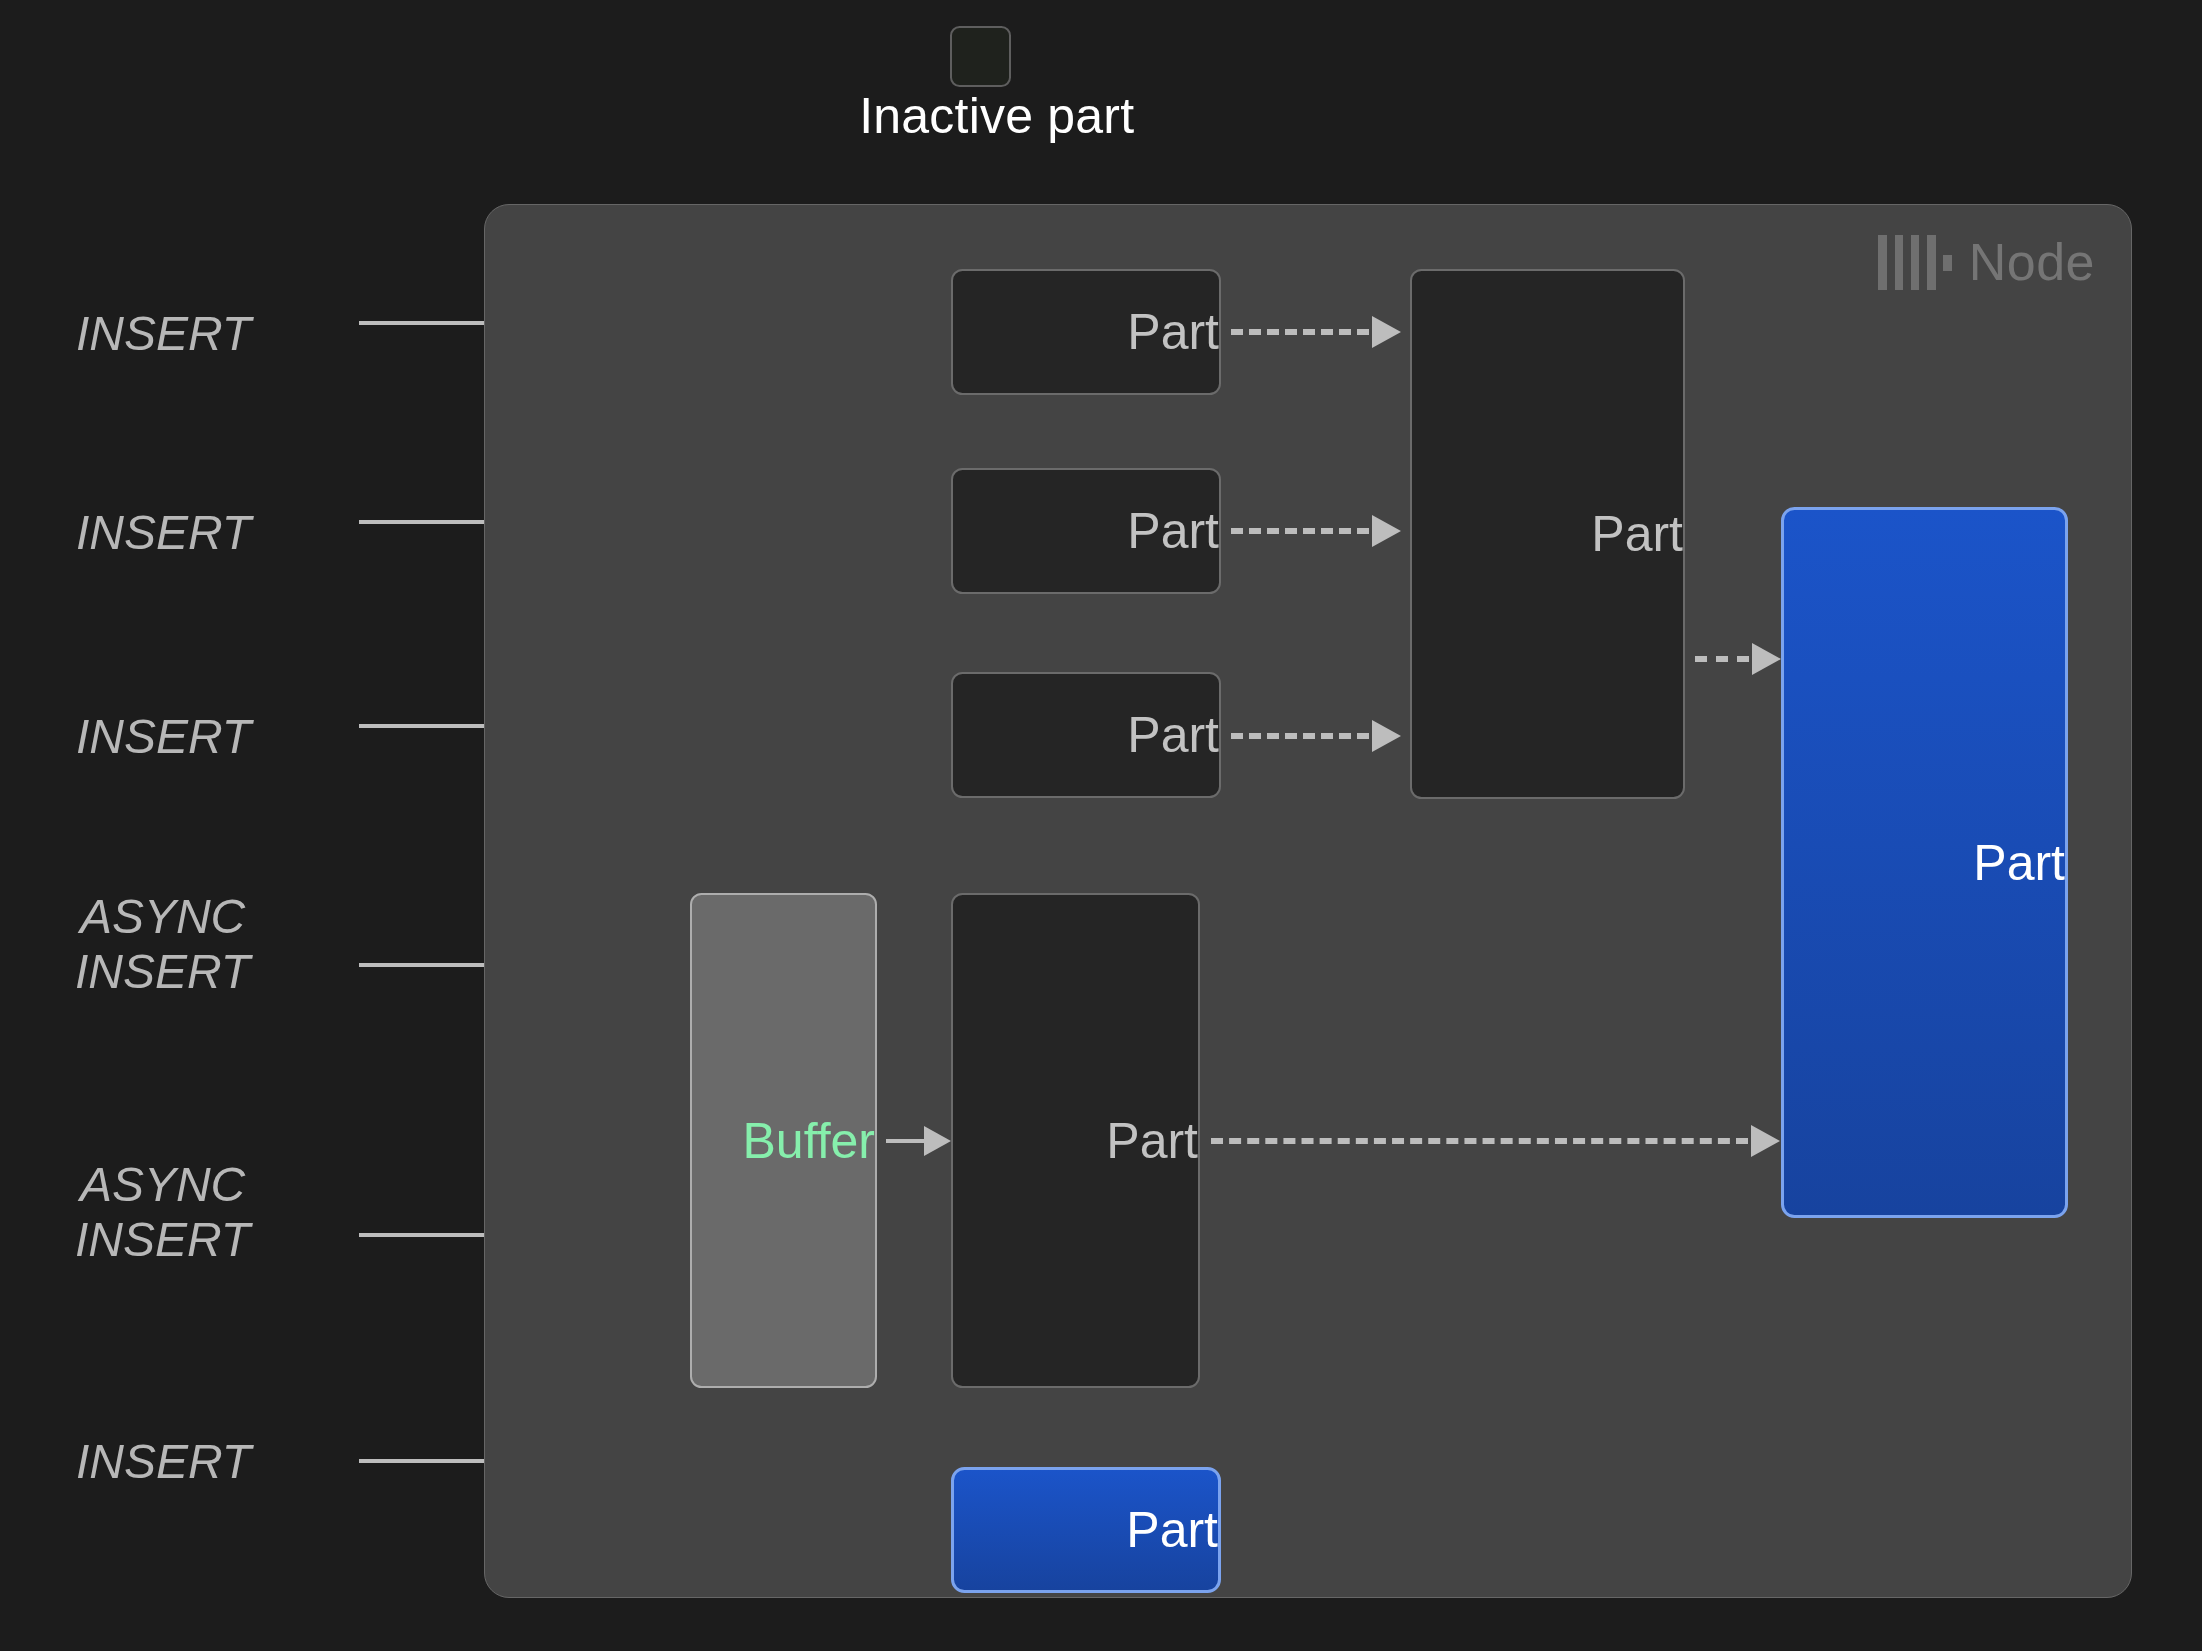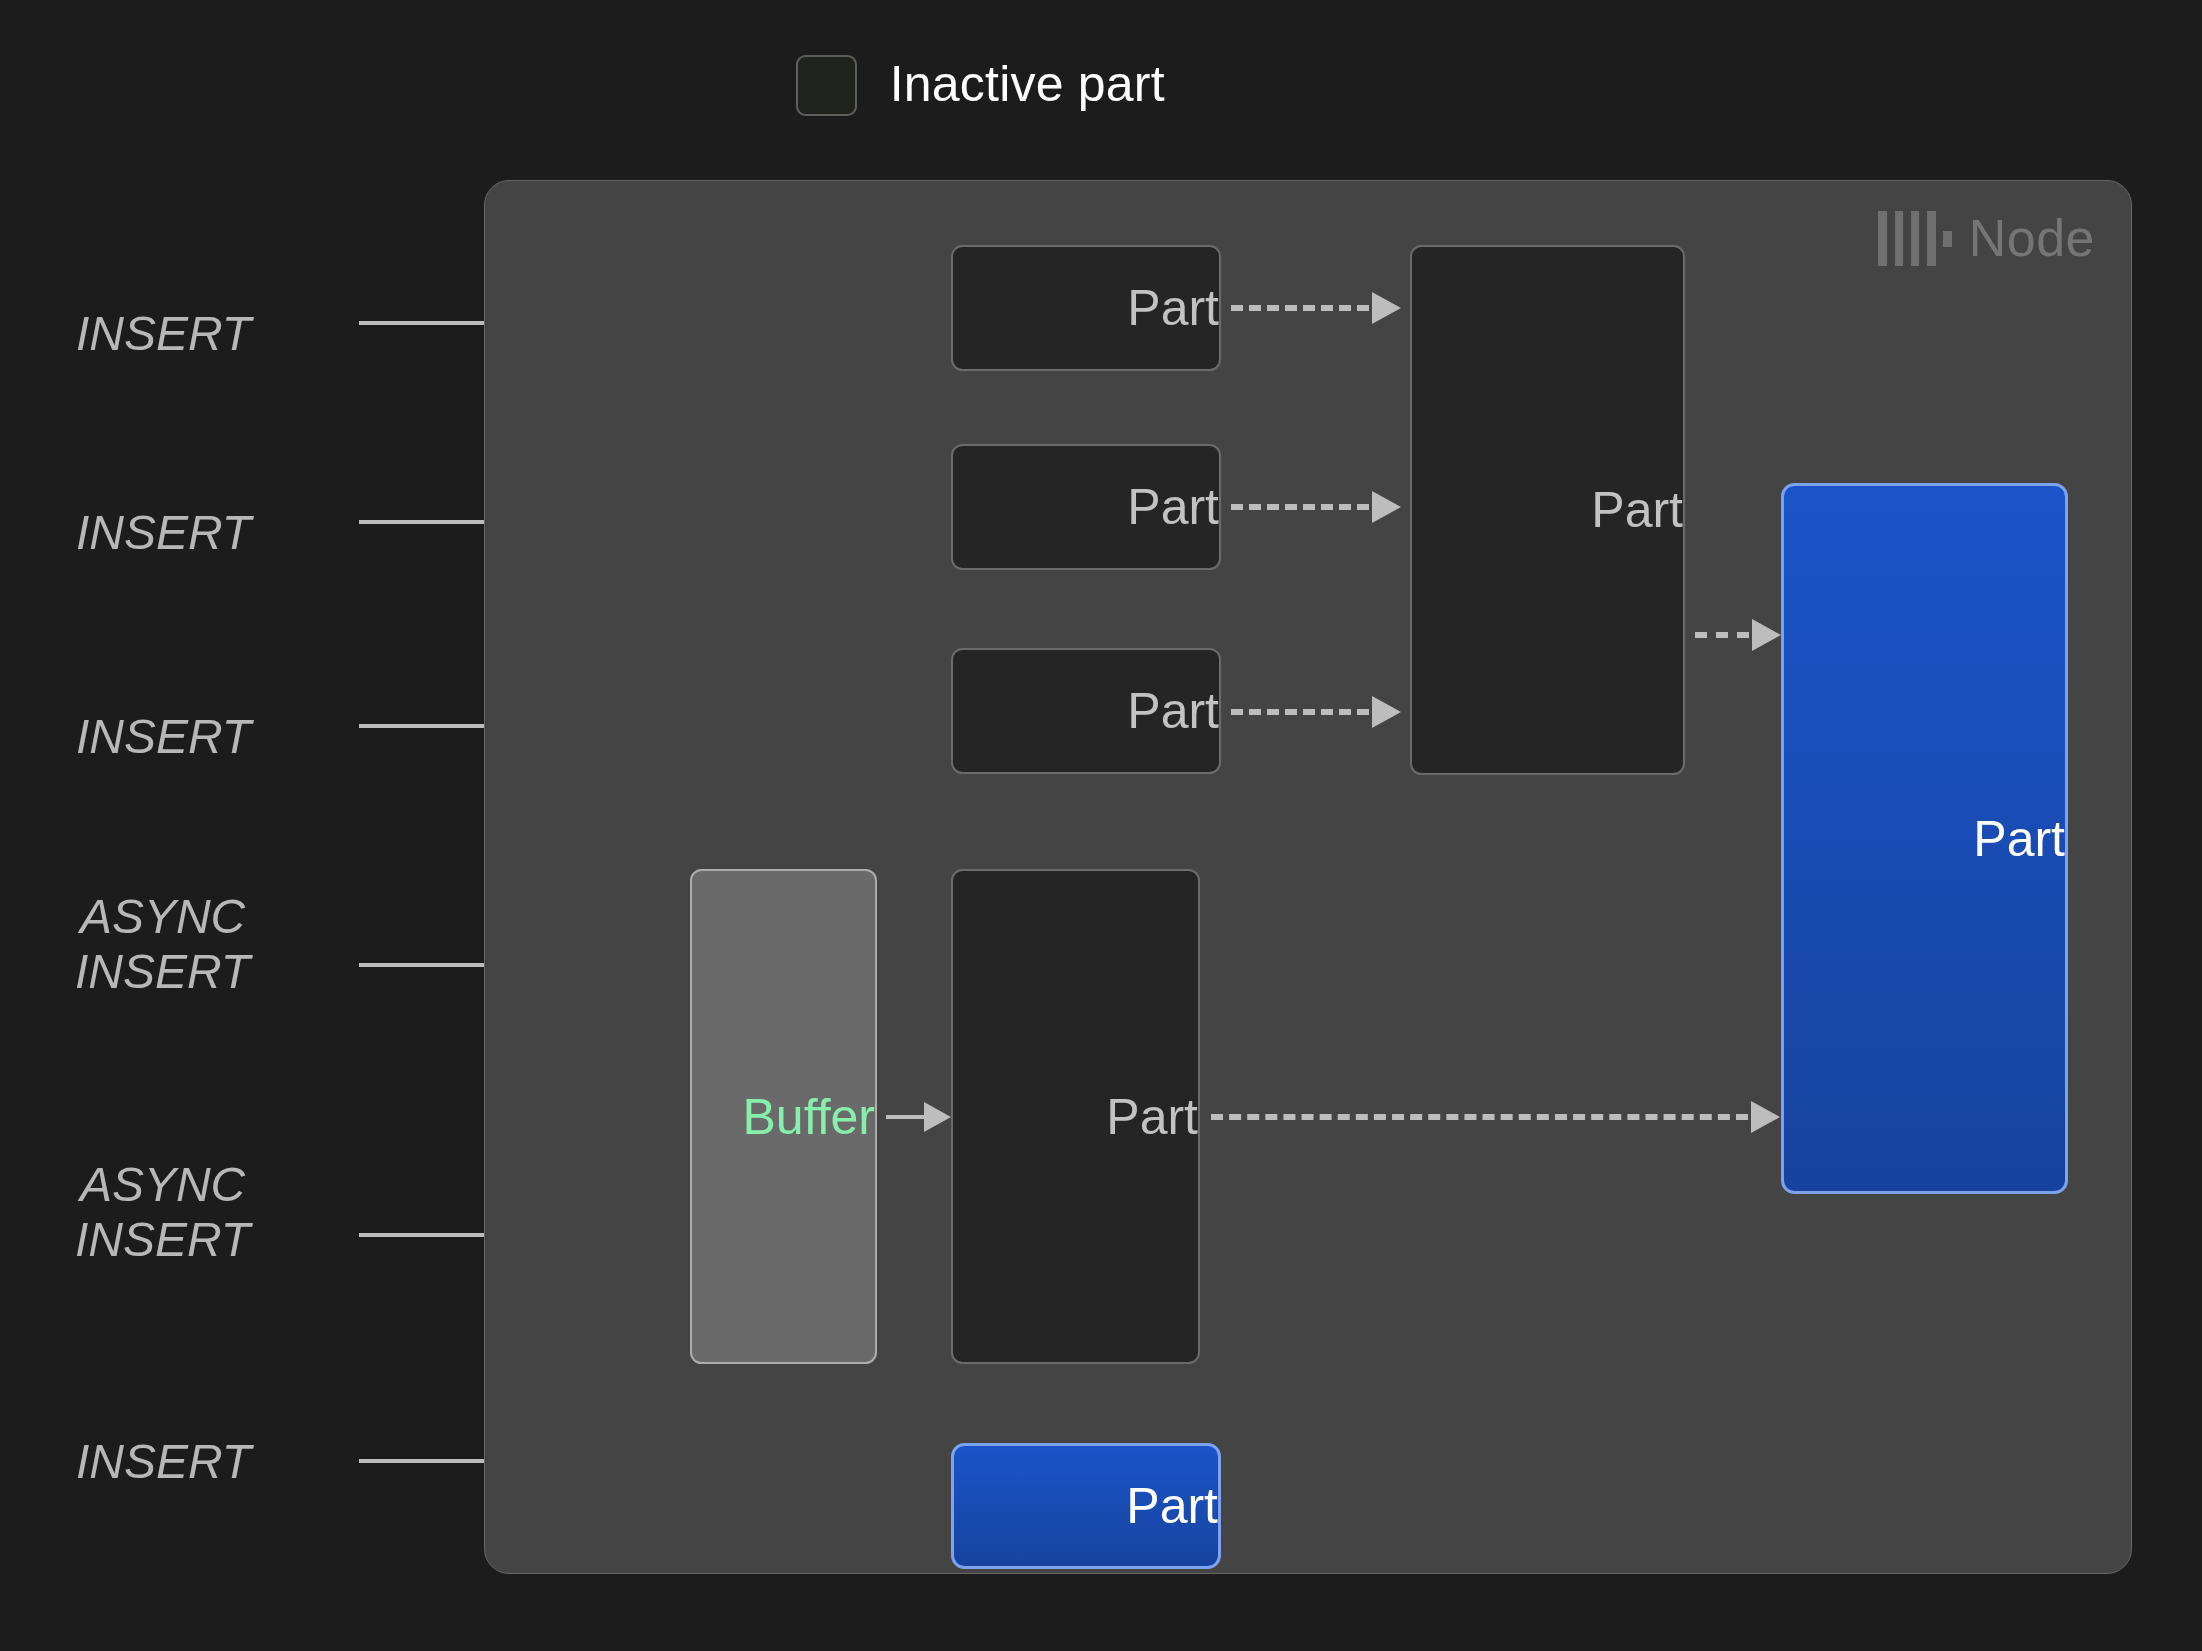--- a/index.html
+++ b/index.html
@@ -22,20 +22,22 @@
     top: 42px;
     width: 2202px;
     height: 86px;
     display: flex;
     align-items: center;
     justify-content: center;
     gap: 0;
   }
   .legend-item {
     display: flex;
+    align-items: center;
+    flex-direction: column;
   }
   .legend-swatch {
     width: 61px;
     height: 61px;
     border-radius: 9.6px;
     box-sizing: border-box;
   }
   .legend-swatch.inactive {
     background: #1f221d;
     border: 2.9px solid #5e5e5e;
@@ -72,21 +74,21 @@
     border-top: 14.3px solid transparent;
     border-bottom: 14.3px solid transparent;
     border-left: 25px solid #bdbdbd;
     margin-left: 1.9px;
   }
 
   
   #node-container {
     position: absolute;
     left: 484px;
-    top: 180px;
+    top: 204px;
     width: 1648px;
     height: 1394px;
     background: #444444;
     border: 1.9px solid #666666;
     border-radius: 25px;
     box-sizing: border-box;
     text-decoration: underline;
   }
 
   #node-badge {

